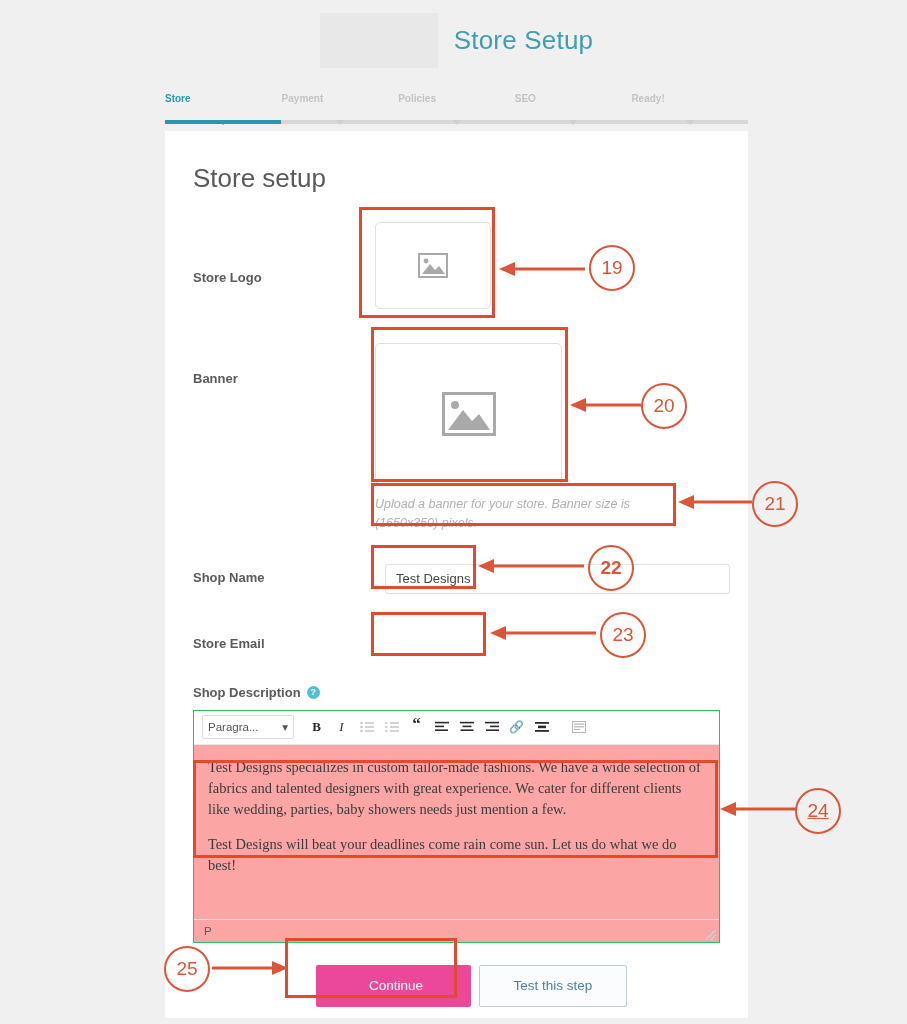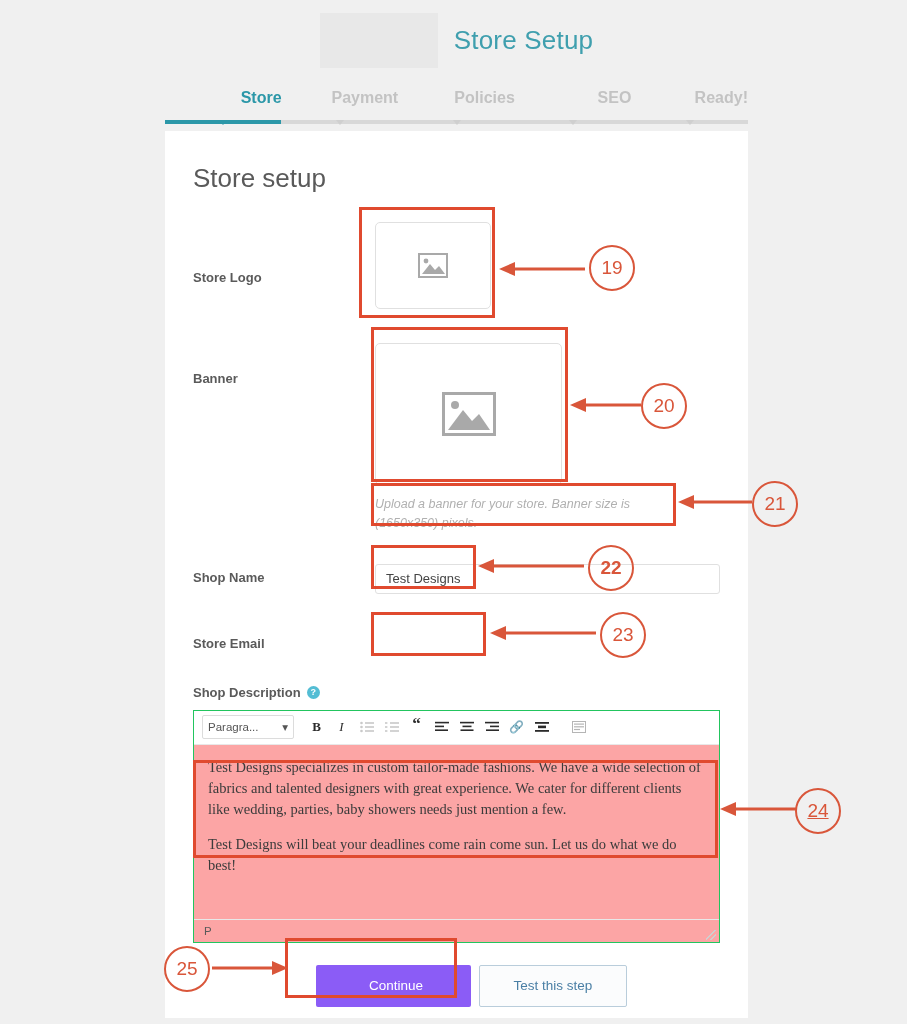--- a/index.html
+++ b/index.html
@@ -21,21 +21,21 @@
   }
   .header-title {
     font-size: 26px; color: #3f9fae; font-weight: 400; letter-spacing: .2px;
   }
 
   
   .steps {
     position: absolute; left: 165px; top: 80px; width: 583px; height: 50px;
   }
   .steps-row { display: flex; height: 36px; align-items: center; }
-  .step { flex: 1; text-align: right; font-size: 16px; font-weight: bold; color: #c3c3c3; }
+  .step { flex: 1; text-align: left; font-size: 10px; font-weight: bold; color: #c3c3c3; }
   .step.active { color: #2b97a8; }
   .steps-track { position: absolute; left: 0; top: 40px; width: 583px; height: 4px; background: #d8d8d8; }
   .steps-fill { position: absolute; left: 0; top: 0; width: 116px; height: 4px; background: #2b97a8; }
   .step-dot {
     position: absolute; top: 40px; width: 0; height: 0;
     border-left: 4px solid transparent; border-right: 4px solid transparent;
     border-top: 5px solid #cfcfcf;
   }
   .step-dot.active { border-top-color: #2b97a8; }
 
@@ -110,21 +110,21 @@
   }
   .resize-grip {
     position: absolute; right: 3px; bottom: 2px; width: 10px; height: 10px;
     background: linear-gradient(135deg, transparent 45%, #cfcfcf 45%, #cfcfcf 55%, transparent 55%),
                 linear-gradient(135deg, transparent 70%, #cfcfcf 70%, #cfcfcf 80%, transparent 80%);
   }
 
   
   .btn-row { display: flex; gap: 8px; margin-top: 22px; margin-left: 123px; }
   .btn-continue {
-    width: 155px; height: 42px; background: #8b5cf6; color: #fff; font-size: 13.5px;
+    width: 155px; height: 42px; background: #ec4899; color: #fff; font-size: 13.5px;
     display: flex; align-items: center; justify-content: center; border: none; border-radius: 2px;
     font-family: "Liberation Sans", sans-serif;
     padding-left: 11px;
   }
   .btn-skip {
     width: 148px; height: 42px; background: #fbfcfd; color: #4a7fa5; font-size: 13.5px;
     display: flex; align-items: center; justify-content: center;
     border: 1px solid #b9cddb; border-radius: 2px;
     font-family: "Liberation Sans", sans-serif;
   }
@@ -192,21 +192,21 @@
             <svg class="img-ph" width="54" height="44" viewBox="0 0 54 44">
               <rect x="1.5" y="1.5" width="51" height="41" fill="none" stroke="#a9a9a9" stroke-width="3"></rect>
               <circle cx="13" cy="13" r="4" fill="#a9a9a9"></circle>
               <path d="M6 38 L21 18 L30 29 L37 22 L48 38 Z" fill="#a9a9a9"></path>
             </svg>
           </div>
           <div class="help-text" style="margin-top:10px;">Upload a banner for your store. Banner size is (1650x350) pixels.</div>
         </div>
       </div>
 
-      <div class="field-row" style="margin-bottom:36px; margin-top:30px;">
+      <div class="field-row" style="margin-bottom:36px; margin-top:30px;gap:10px;">
         <div class="field-label">Shop Name</div>
         <div class="field-ctl">
           <input class="text-input" type="text" value="Test Designs" style="">
         </div>
       </div>
 
       <div class="field-row" style="margin-bottom:34px;">
         <div class="field-label">Store Email</div>
       </div>
 

